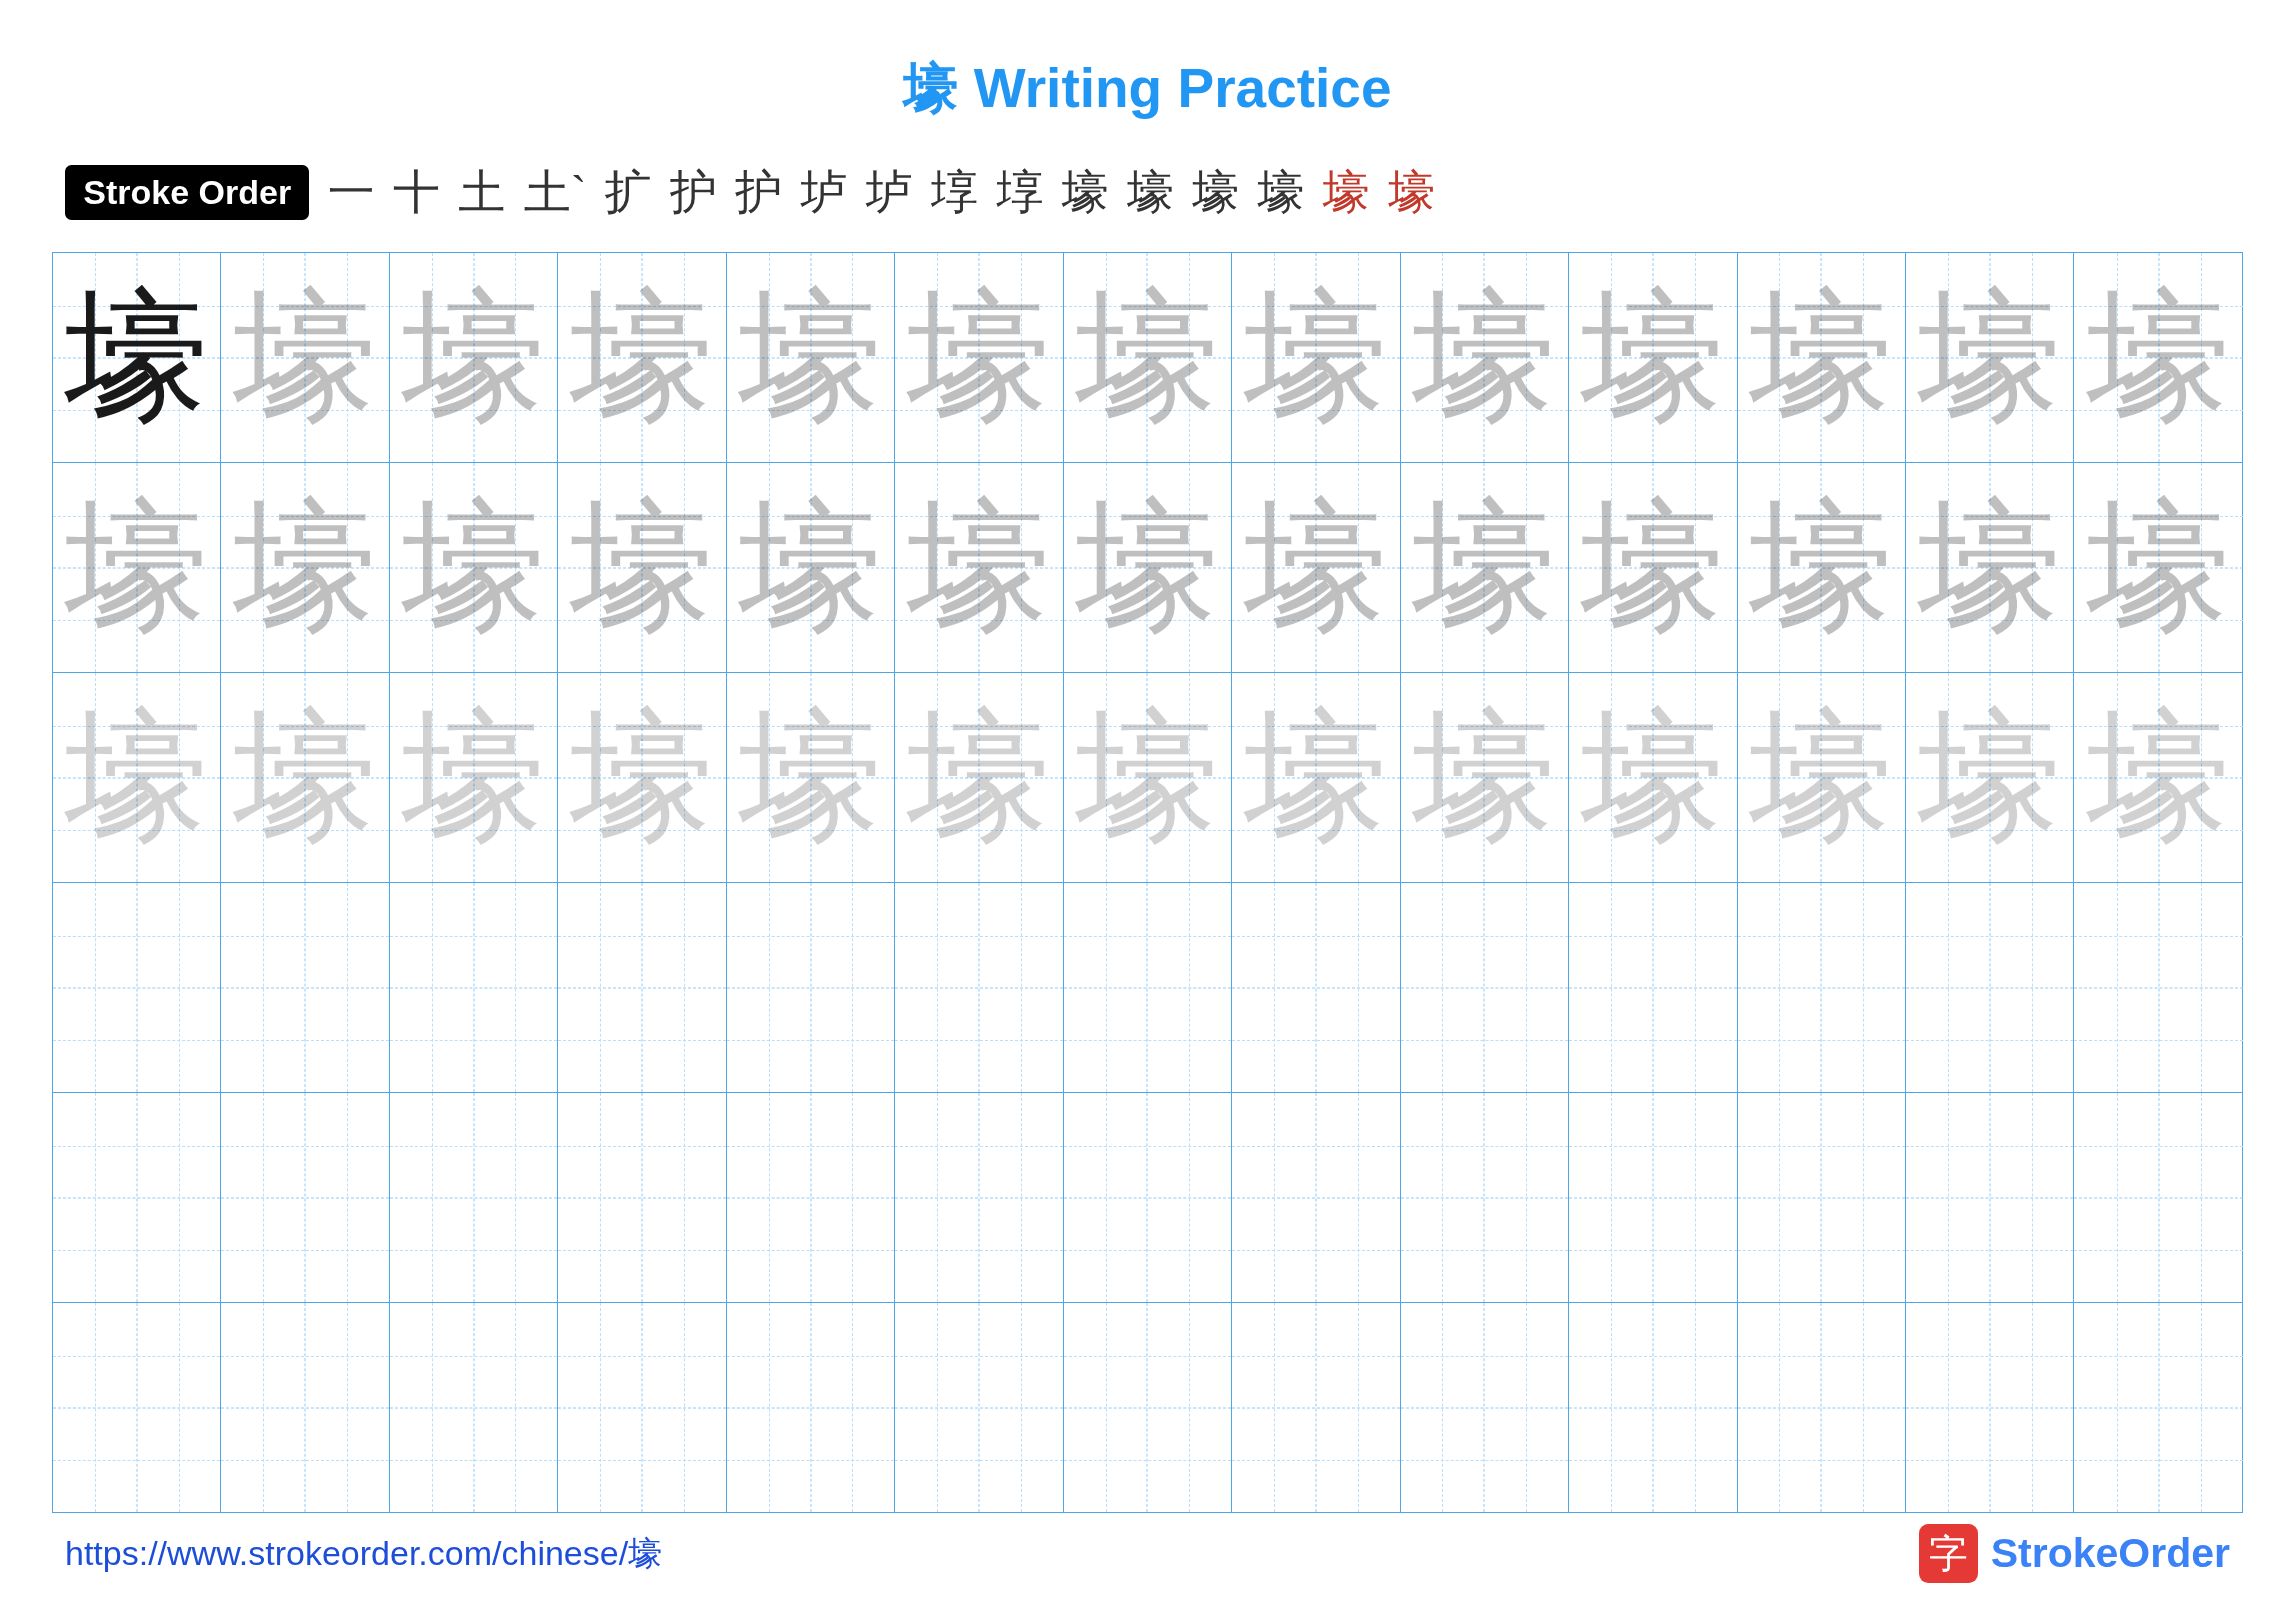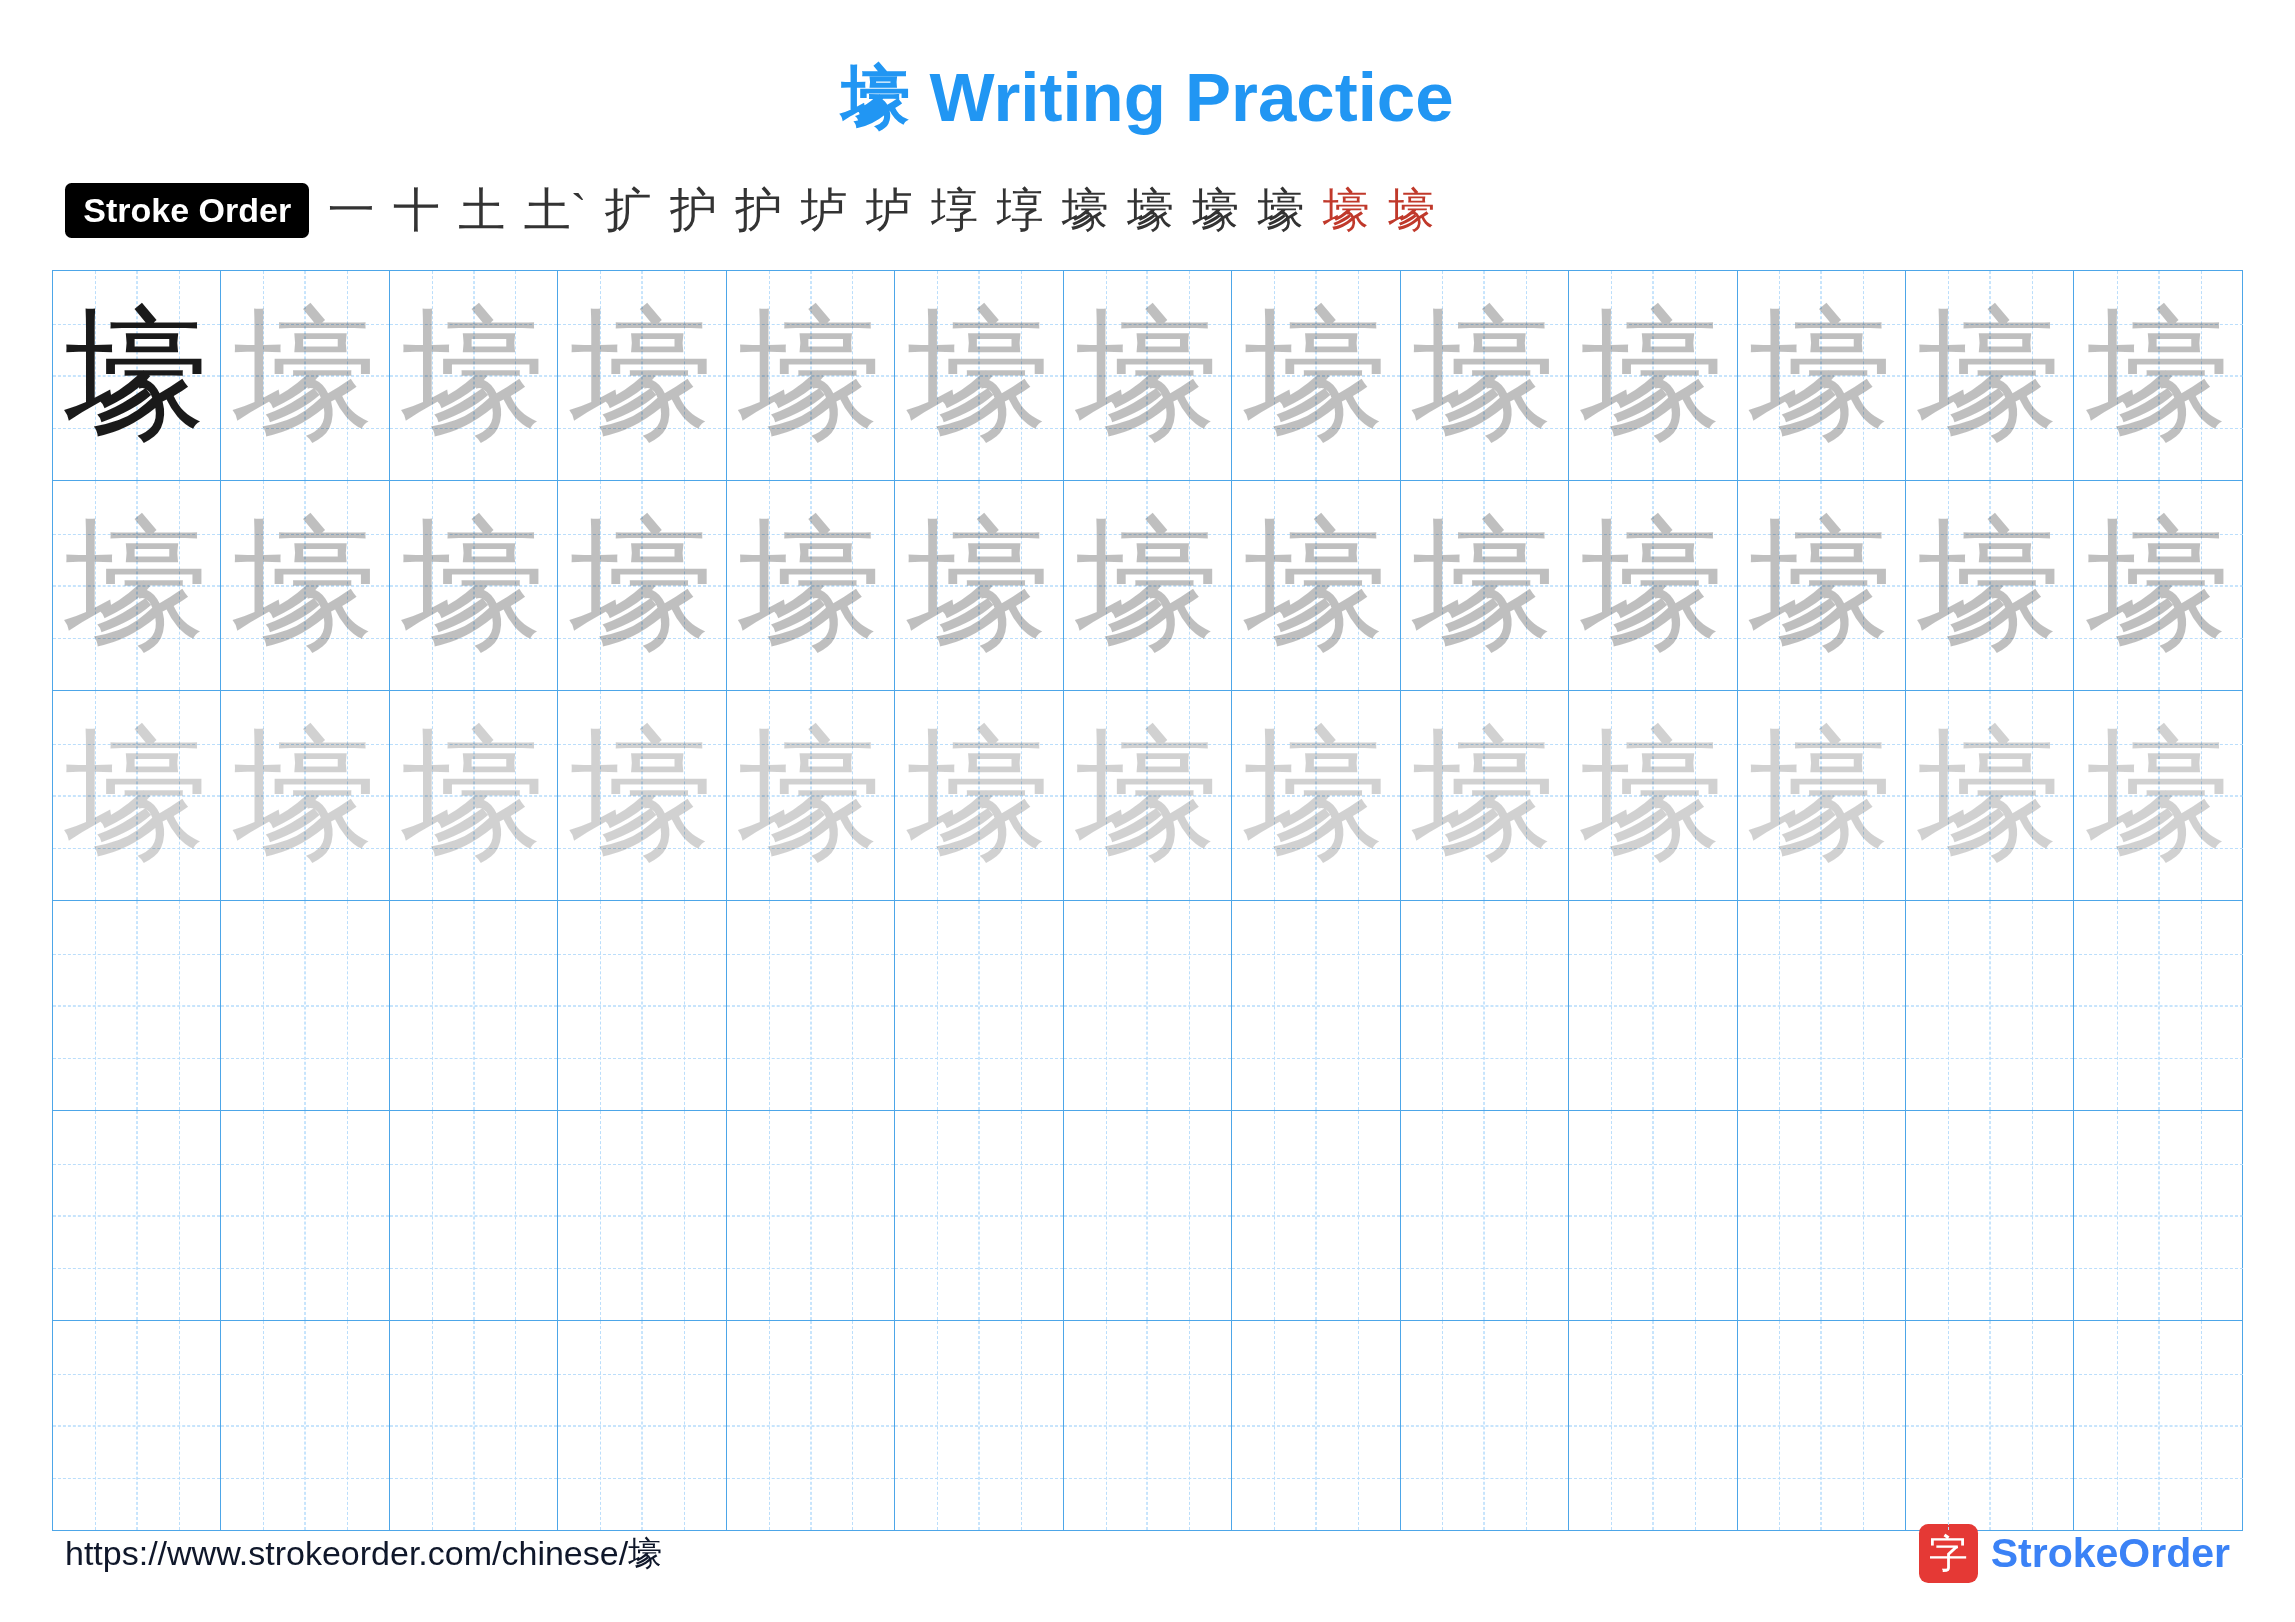--- a/index.html
+++ b/index.html
@@ -12,21 +12,21 @@
       position: relative;
     }
 
     
     .title-section {
       text-align: center;
       padding-top: 52px;
       padding-bottom: 26px;
     }
     .title-text {
-      font-size: 69px;
+      font-size: 55px;
       font-weight: bold;
       color: #2196F3;
       font-family: 'Arial', sans-serif;
     }
     .title-char {
       font-family: serif;
       color: #2196F3;
     }
 
     
@@ -148,21 +148,21 @@
       position: absolute;
       bottom: 39px;
       left: 65px;
       right: 65px;
       display: flex;
       align-items: center;
       justify-content: space-between;
     }
     .footer-url {
       font-size: 34px;
-      color: #0f172a;
+      color: #1d4ed8;
       font-family: 'Arial', sans-serif;
     }
     .logo-area {
       display: flex;
       align-items: center;
       gap: 13px;
     }
     .logo-icon {
       width: 59px;
       height: 59px;

